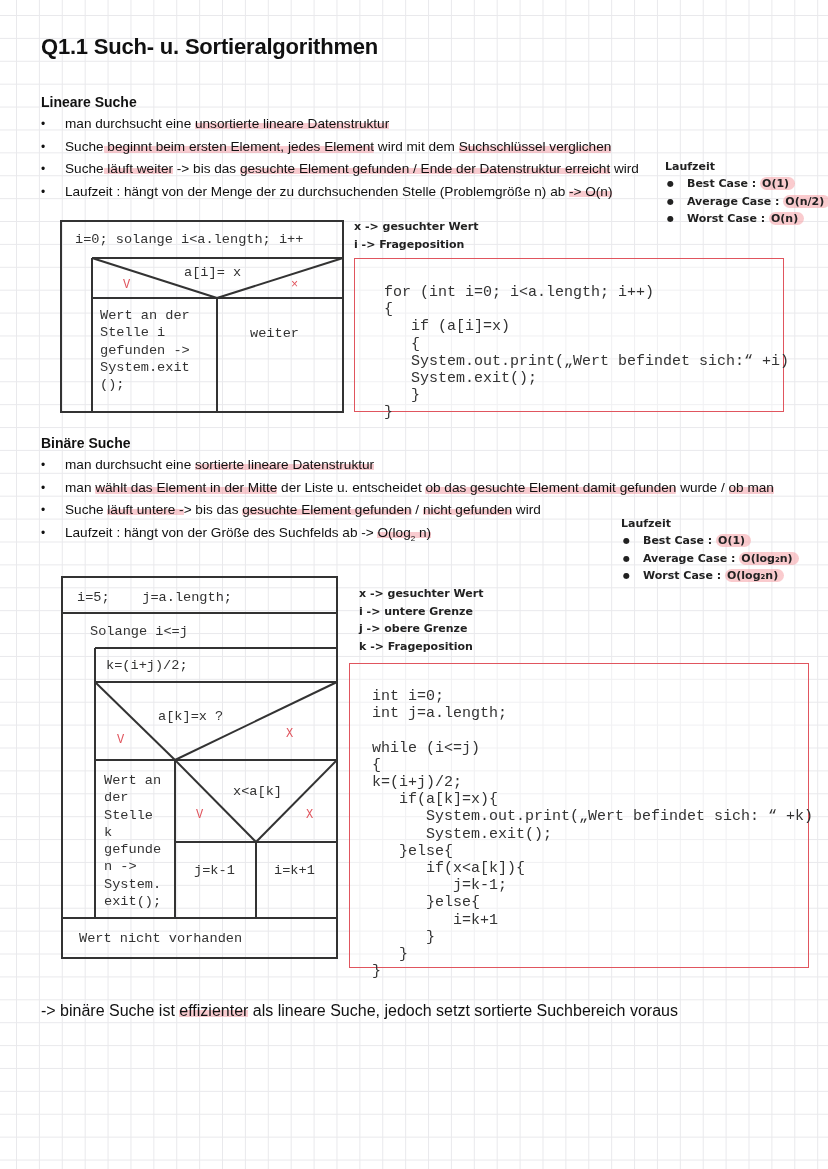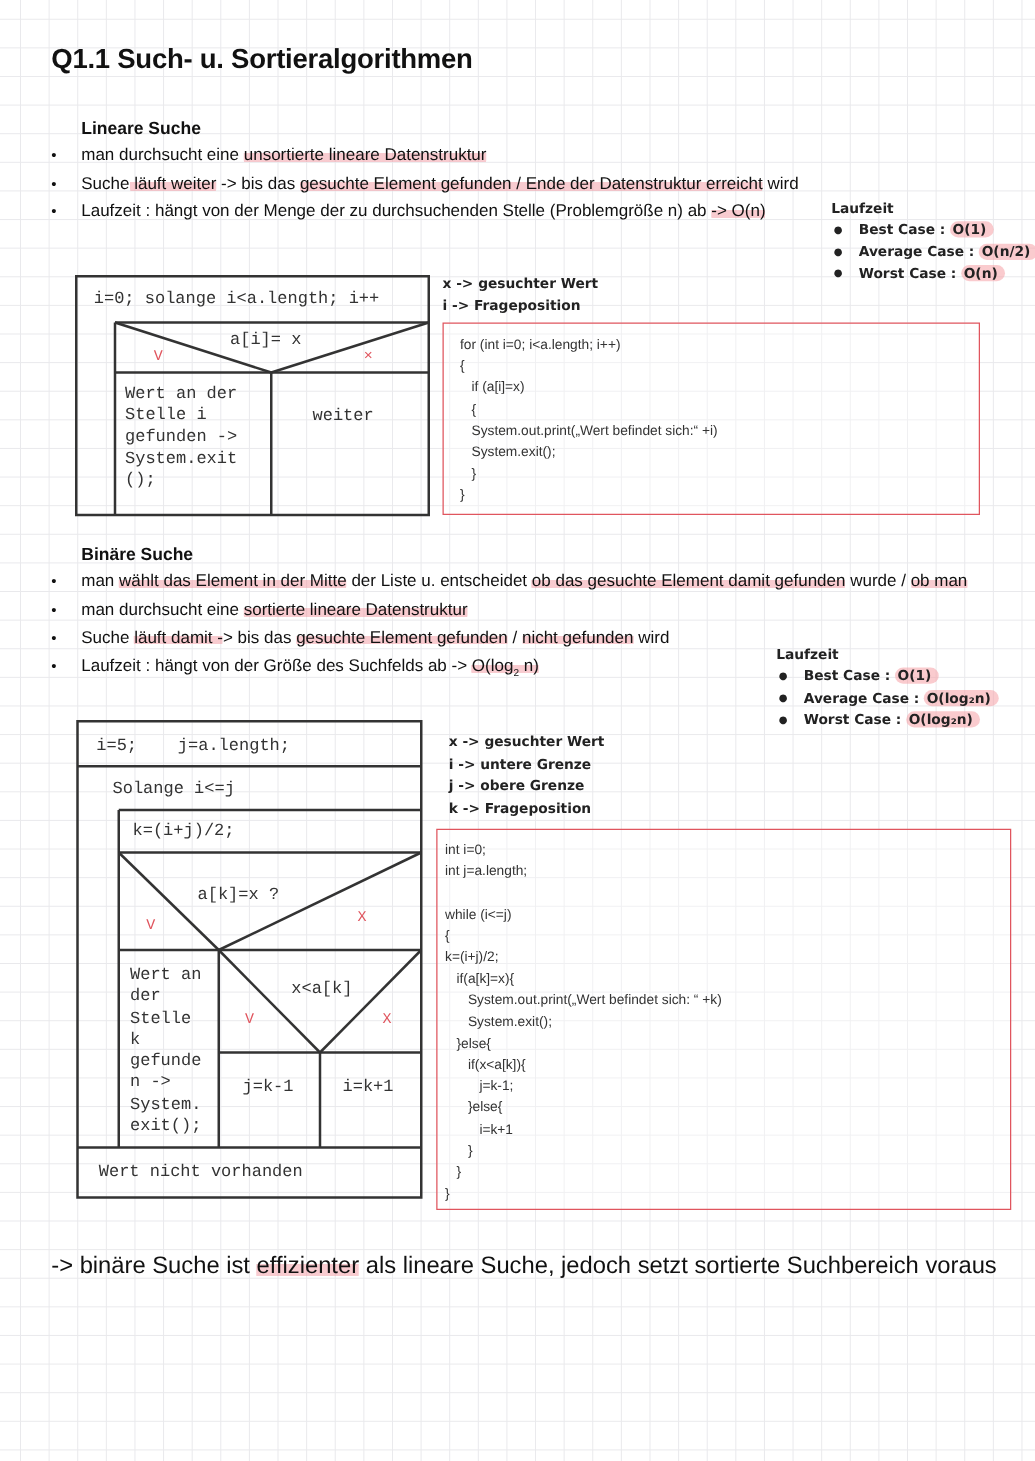--- a/index.html
+++ b/index.html
@@ -9,46 +9,47 @@
     background-image:
       linear-gradient(to right, #e9e9ec 1px, transparent 1px),
       linear-gradient(to bottom, #e9e9ec 1px, transparent 1px);
     background-size:22.9px 22.9px;
     background-position:16px 15px;
     font-family:"Liberation Sans", sans-serif;
     color:#111;
   }
   .abs { position:absolute; }
   .title { left:41px; top:34px; font-size:22px; font-weight:bold; letter-spacing:-0.2px; white-space:nowrap; }
-  .h2 { font-size:14px; font-weight:bold; white-space:nowrap;margin-left:24px; }
+  .h2 { font-size:14px; font-weight:bold; white-space:nowrap; }
   .bullet-list { margin:0; padding:0; list-style:none; font-size:13.6px; }
   .bullet-list li { position:relative; padding-left:24px; line-height:22.6px; white-space:nowrap; }
   .bullet-list li::before { content:"•"; position:absolute; left:0; top:0; font-size:12px; }
   .hl { background:linear-gradient(to bottom, transparent 45%, rgba(240,140,150,0.45) 45%, rgba(240,140,150,0.45) 90%, transparent 90%); border-radius:3px;text-align:center; }
   .hand { font-family:"DejaVu Sans", sans-serif; font-size:11px; font-weight:bold; color:#222; }
   .rt-list { margin:0; padding:0; list-style:none; }
   .rt-list li { position:relative; padding-left:22px; line-height:17.5px; white-space:nowrap; font-size:11px; }
   .rt-list li::before { content:"●"; position:absolute; left:2px; top:0; font-size:8px; }
   .pill { background:rgba(245,160,165,0.55); border-radius:8px; padding:0 6px 0 2px; }
   .code-box { border:1.5px solid #e0555e; background:rgba(255,255,255,0.35); }
-  .code-box pre { margin:0; font-family:Liberation Sans, sans-serif; font-size:11px; line-height:17.2px; color:#333; white-space:pre; }
+  .code-box pre { margin:16px; font-family:Liberation Mono, monospace; font-size:15px; line-height:17.2px; color:#333; white-space:pre; }
   .red { color:#e0555e; font-family:"Liberation Mono", monospace; font-size:12px; }
   svg.diag { position:absolute; left:0; top:0; }
   .cell-text { font-family:"Liberation Mono", monospace; font-size:13.6px; line-height:17.3px; color:#333; white-space:pre; }
-  .footer { left:41px; top:1002px; font-size:19px; white-space:nowrap; }
+  .footer { left:41px; top:1002px; font-size:16px; white-space:nowrap; }
 </style>
 </head>
 <body>
 
 <div class="abs title">Q1.1 Such- u. Sortieralgorithmen</div>
 
 <div class="abs h2" style="left:41px; top:94px;">Lineare Suche</div>
 
 <ul class="abs bullet-list" style="left:41px; top:113px;">
   <li><span>man durchsucht eine </span><span class="hl">unsortierte lineare Datenstruktur</span></li>
+  <li><span>Suche</span><span class="hl"> beginnt beim ersten Element, jedes Element</span><span> wird mit dem </span><span class="hl">Suchschlüssel verglichen</span></li>
   <li><span>Suche</span><span class="hl"> läuft weiter</span><span> -&gt; bis das </span><span class="hl">gesuchte Element gefunden / Ende der Datenstruktur erreicht</span><span> wird</span></li>
   <li><span>Laufzeit : hängt von der Menge der zu durchsuchenden Stelle (Problemgröße n) ab </span><span class="hl">-&gt; O(n)</span></li>
 </ul>
 
 <div class="abs hand" style="left:665px; top:159px;">
   <div style="line-height:16px;">Laufzeit</div>
   <ul class="rt-list">
     <li><span>Best Case : </span><span class="pill">O(1)</span></li>
     <li><span>Average Case : </span><span class="pill">O(n/2)</span></li>
     <li><span>Worst Case : </span><span class="pill">O(n)</span></li>
@@ -106,23 +107,23 @@
    {
    System.out.print(„Wert befindet sich:“ +i)
    System.exit();
    }
 }</pre>
 </div>
 
 <div class="abs h2" style="left:41px; top:435px;text-align:center;">Binäre Suche</div>
 
 <ul class="abs bullet-list" style="left:41px; top:454px;">
+  <li>man durchsucht eine <span class="hl">sortierte lineare Datenstruktur</span></li>
   <li>man <span class="hl">wählt das Element in der Mitte</span> der Liste u. entscheidet <span class="hl">ob das gesuchte Element damit gefunden</span> wurde / <span class="hl">ob man</span></li>
-  <li>man durchsucht eine <span class="hl">sortierte lineare Datenstruktur</span></li>
-  <li>Suche <span class="hl">läuft damit -</span>&gt; bis das <span class="hl">gesuchte Element gefunden</span> / <span class="hl">nicht gefunden</span> wird</li>
+  <li>Suche <span class="hl">läuft untere -</span>&gt; bis das <span class="hl">gesuchte Element gefunden</span> / <span class="hl">nicht gefunden</span> wird</li>
   <li>Laufzeit : hängt von der Größe des Suchfelds ab -&gt; <span class="hl">O(log<sub style="font-size:8px;">2</sub> n)</span></li>
 </ul>
 <style>.bullet-list li.cont::before{content:"";}</style>
 
 <div class="abs hand" style="left:621px; top:516px;">
   <div style="line-height:16px;">Laufzeit</div>
   <ul class="rt-list">
     <li><span>Best Case : </span><span class="pill">O(1)</span></li>
     <li><span>Average Case : </span><span class="pill">O(log₂n)</span></li>
     <li><span>Worst Case : </span><span class="pill">O(log₂n)</span></li>

